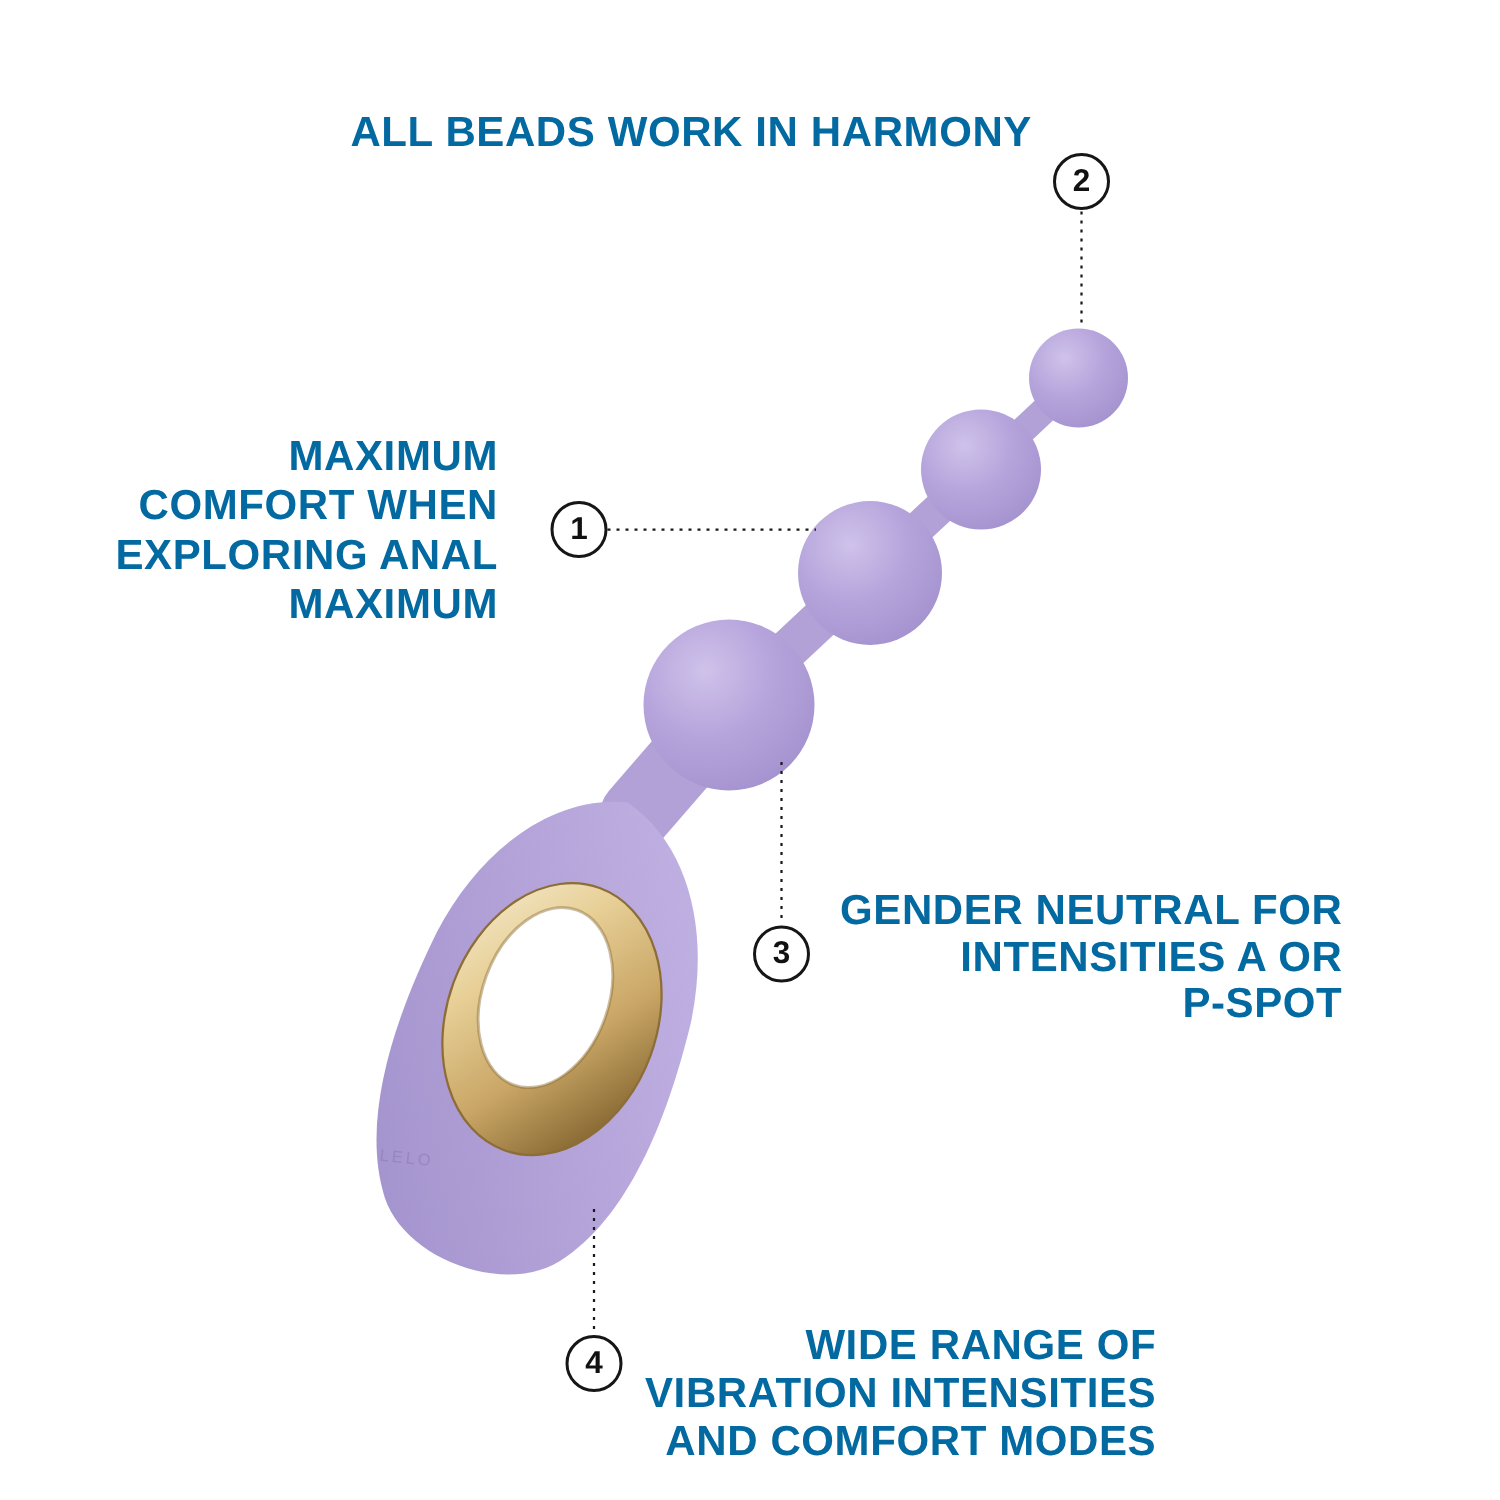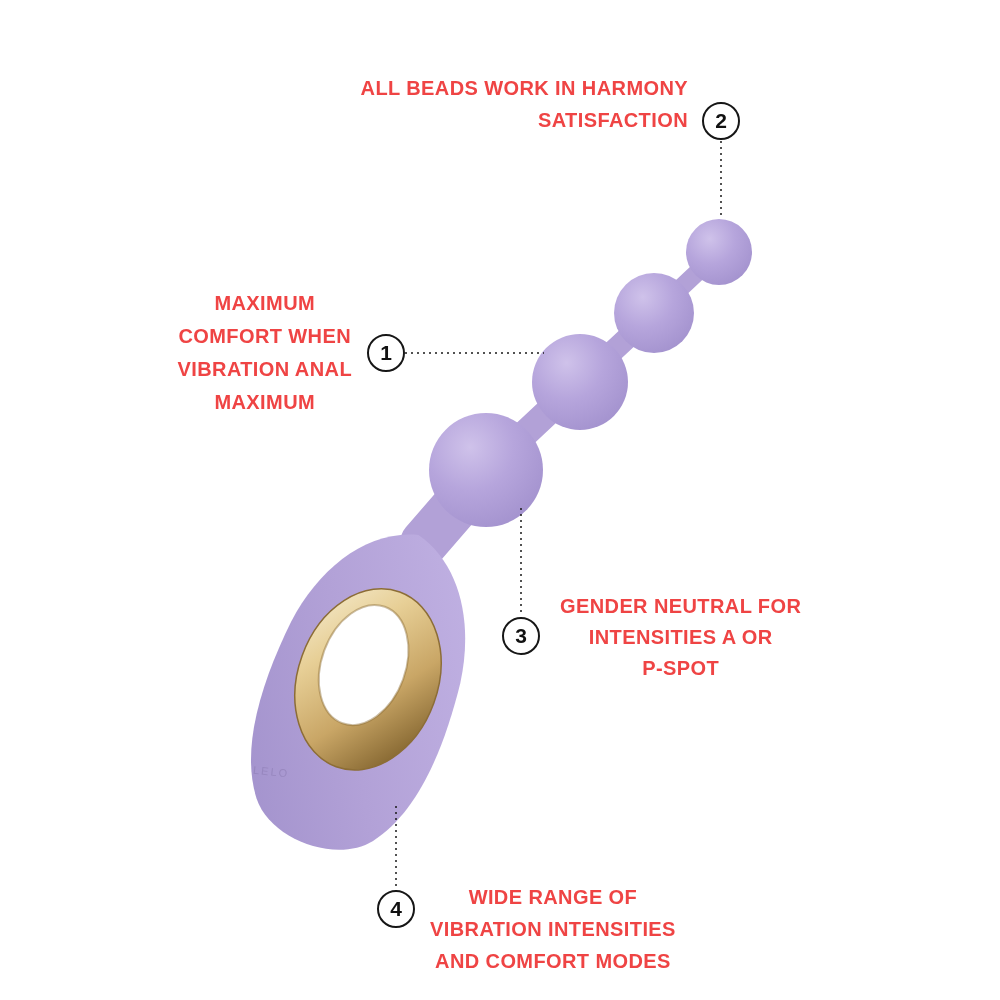--- a/index.html
+++ b/index.html
@@ -19,29 +19,29 @@
   }
   .product-svg {
     position: absolute;
     left: 0;
     top: 0;
     width: 1000px;
     height: 1000px;
   }
   .callout-text {
     position: absolute;
-    font-size: 20px;
+    font-size: 28px;
     font-weight: bold;
     line-height: 32px;
     letter-spacing: 0.4px;
-    color: #ef4444;
+    color: #0369a1;
     white-space: nowrap;
   }
   .align-right { text-align: right; }
-  .align-left  { text-align: center; }
+  .align-left  { text-align: right; }
   .num-badge {
     position: absolute;
     width: 38px;
     height: 38px;
     box-sizing: border-box;
     border: 2px solid #161616;
     border-radius: 50%;
     background: #ffffff;
     display: flex;
     align-items: center;
@@ -104,30 +104,29 @@
     <g stroke="#1a1a1a" stroke-width="1.5" stroke-dasharray="2 4">
       <line x1="405" y1="353" x2="544" y2="353"></line>
       <line x1="721" y1="141" x2="721" y2="219"></line>
       <line x1="521" y1="508" x2="521" y2="615"></line>
       <line x1="396" y1="806" x2="396" y2="888"></line>
     </g>
   </svg>
 
   <div class="callout-text align-right" style="right:312px; top:72px;">
     <div>ALL BEADS WORK IN HARMONY</div>
-    <div>SATISFACTION</div>
   </div>
   <div class="num-badge" style="left:702px; top:102px;">
     <span>2</span>
   </div>
 
-  <div class="callout-text align-right" style="right:648px; top:287px; line-height:33px;text-align:center;">
+  <div class="callout-text align-right" style="right:668px; top:287px; line-height:33px;">
     <div>MAXIMUM</div>
     <div>COMFORT WHEN</div>
-    <div>VIBRATION ANAL</div>
+    <div>EXPLORING ANAL</div>
     <div>MAXIMUM</div>
   </div>
   <div class="num-badge" style="left:367px; top:334px;">
     <span>1</span>
   </div>
 
   <div class="callout-text align-left" style="left:560px; top:591px; line-height:31px;">
     <div>GENDER NEUTRAL FOR</div>
     <div>INTENSITIES A OR</div>
     <div>P-SPOT</div>

